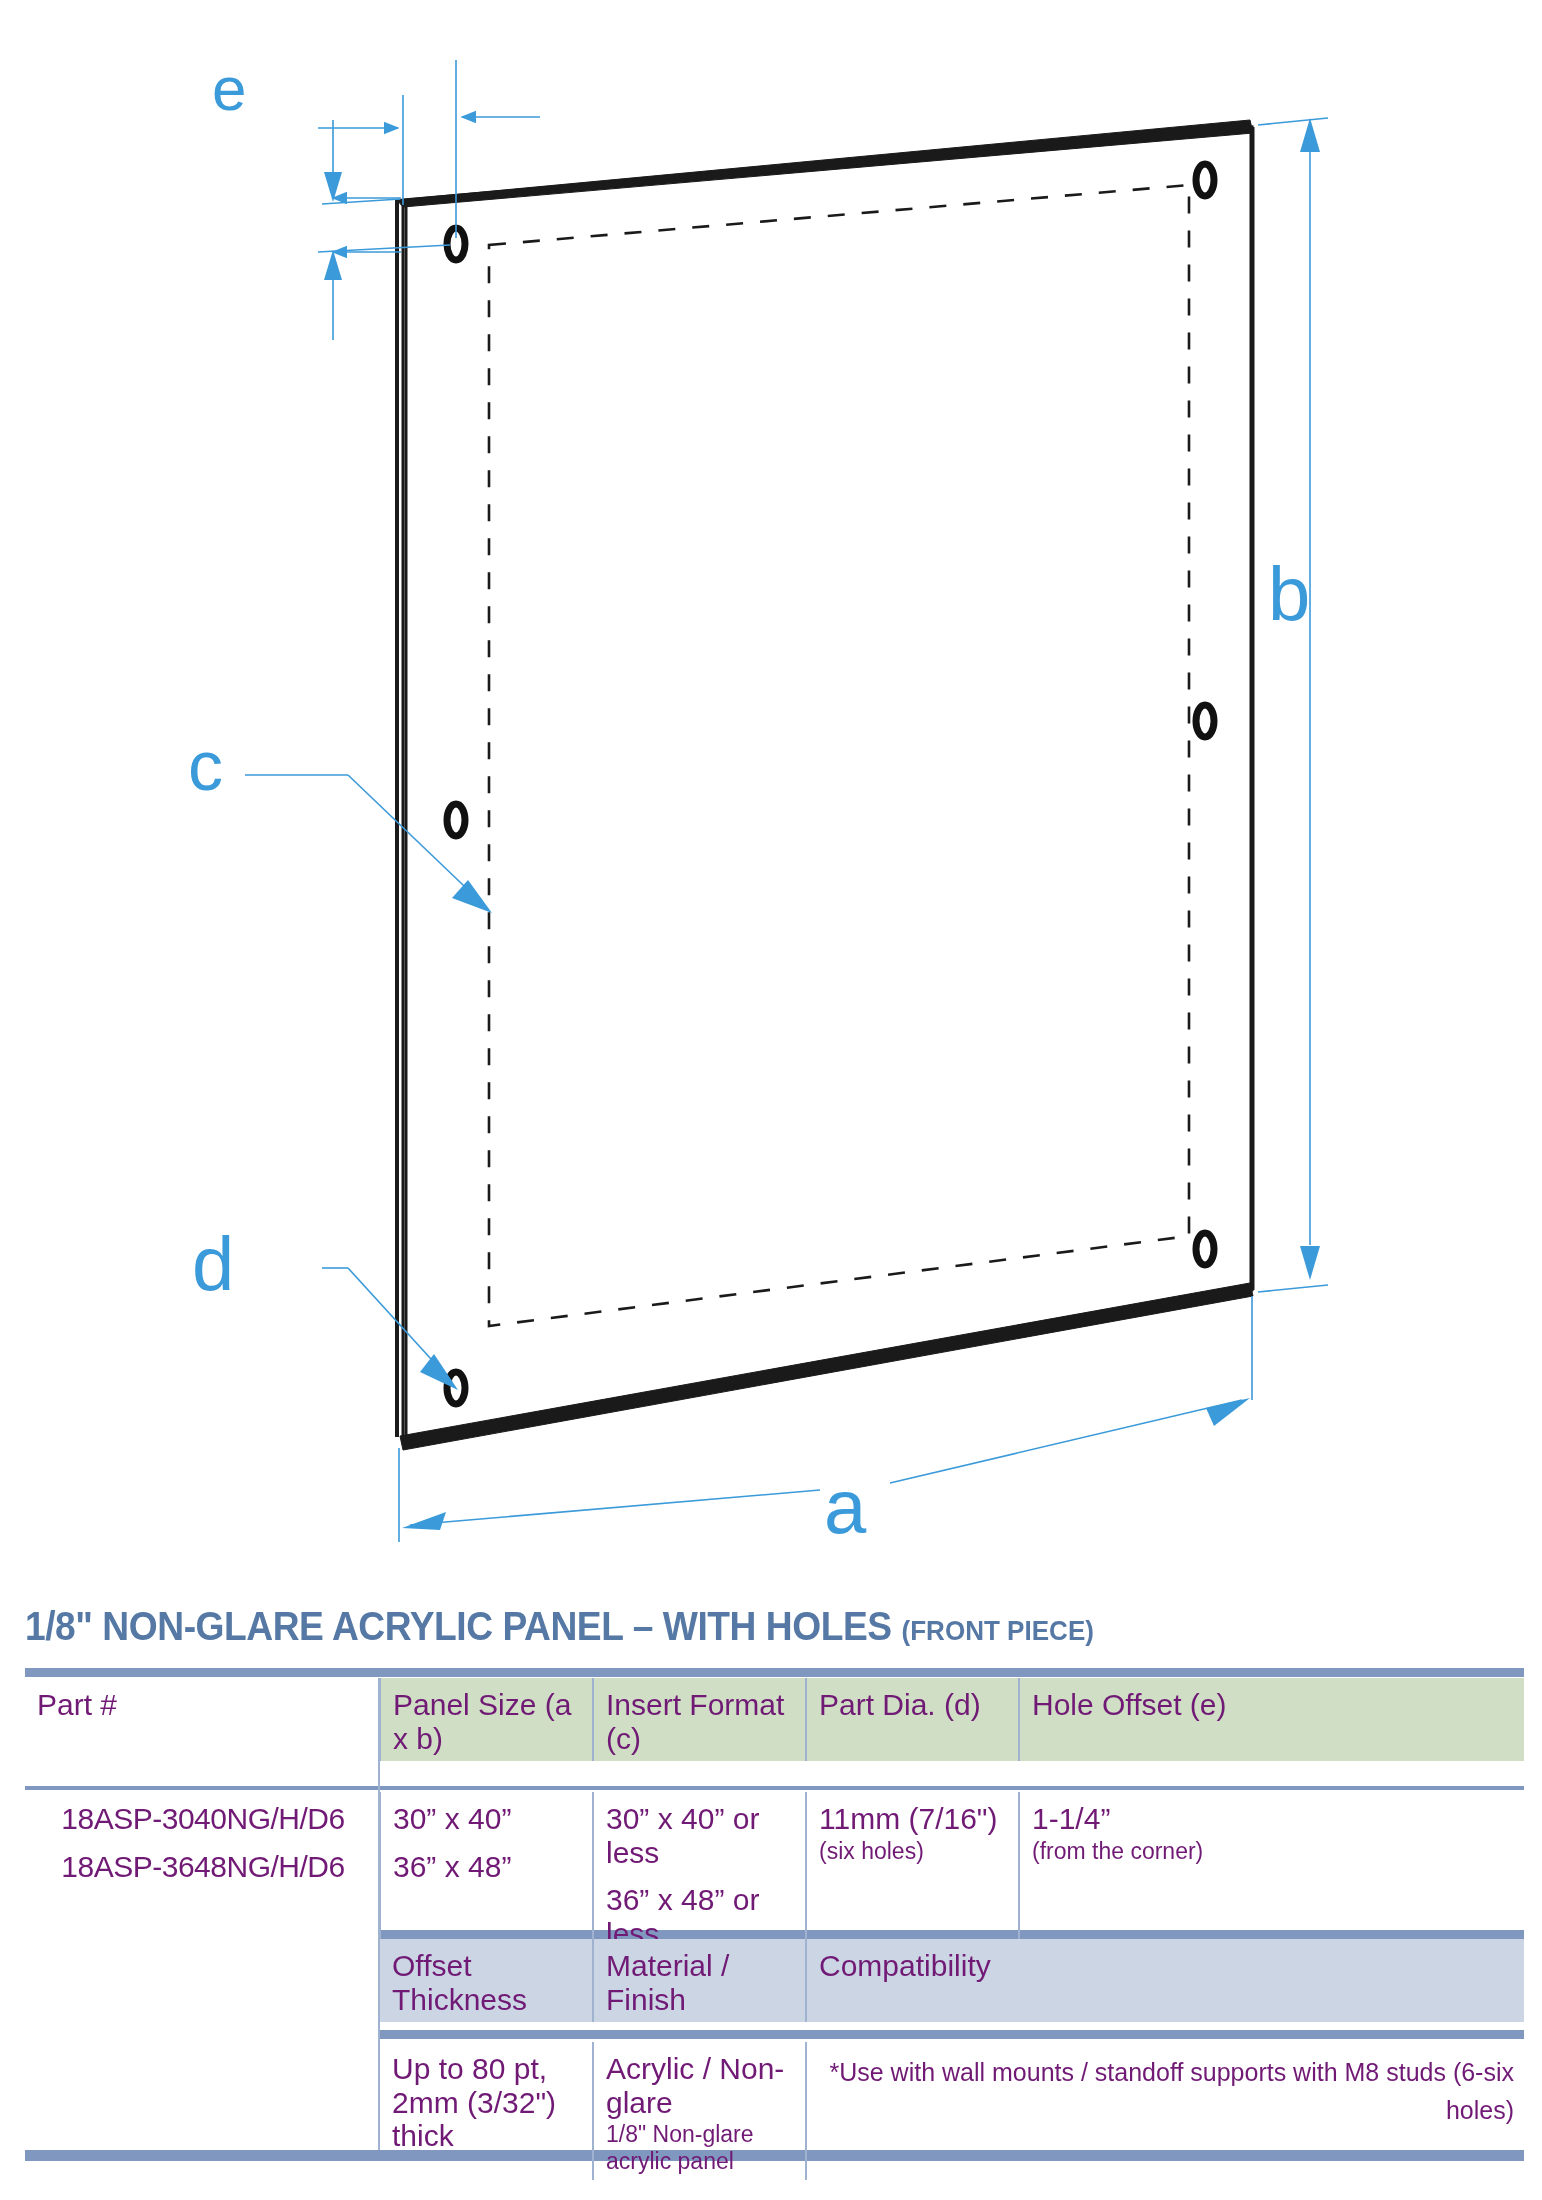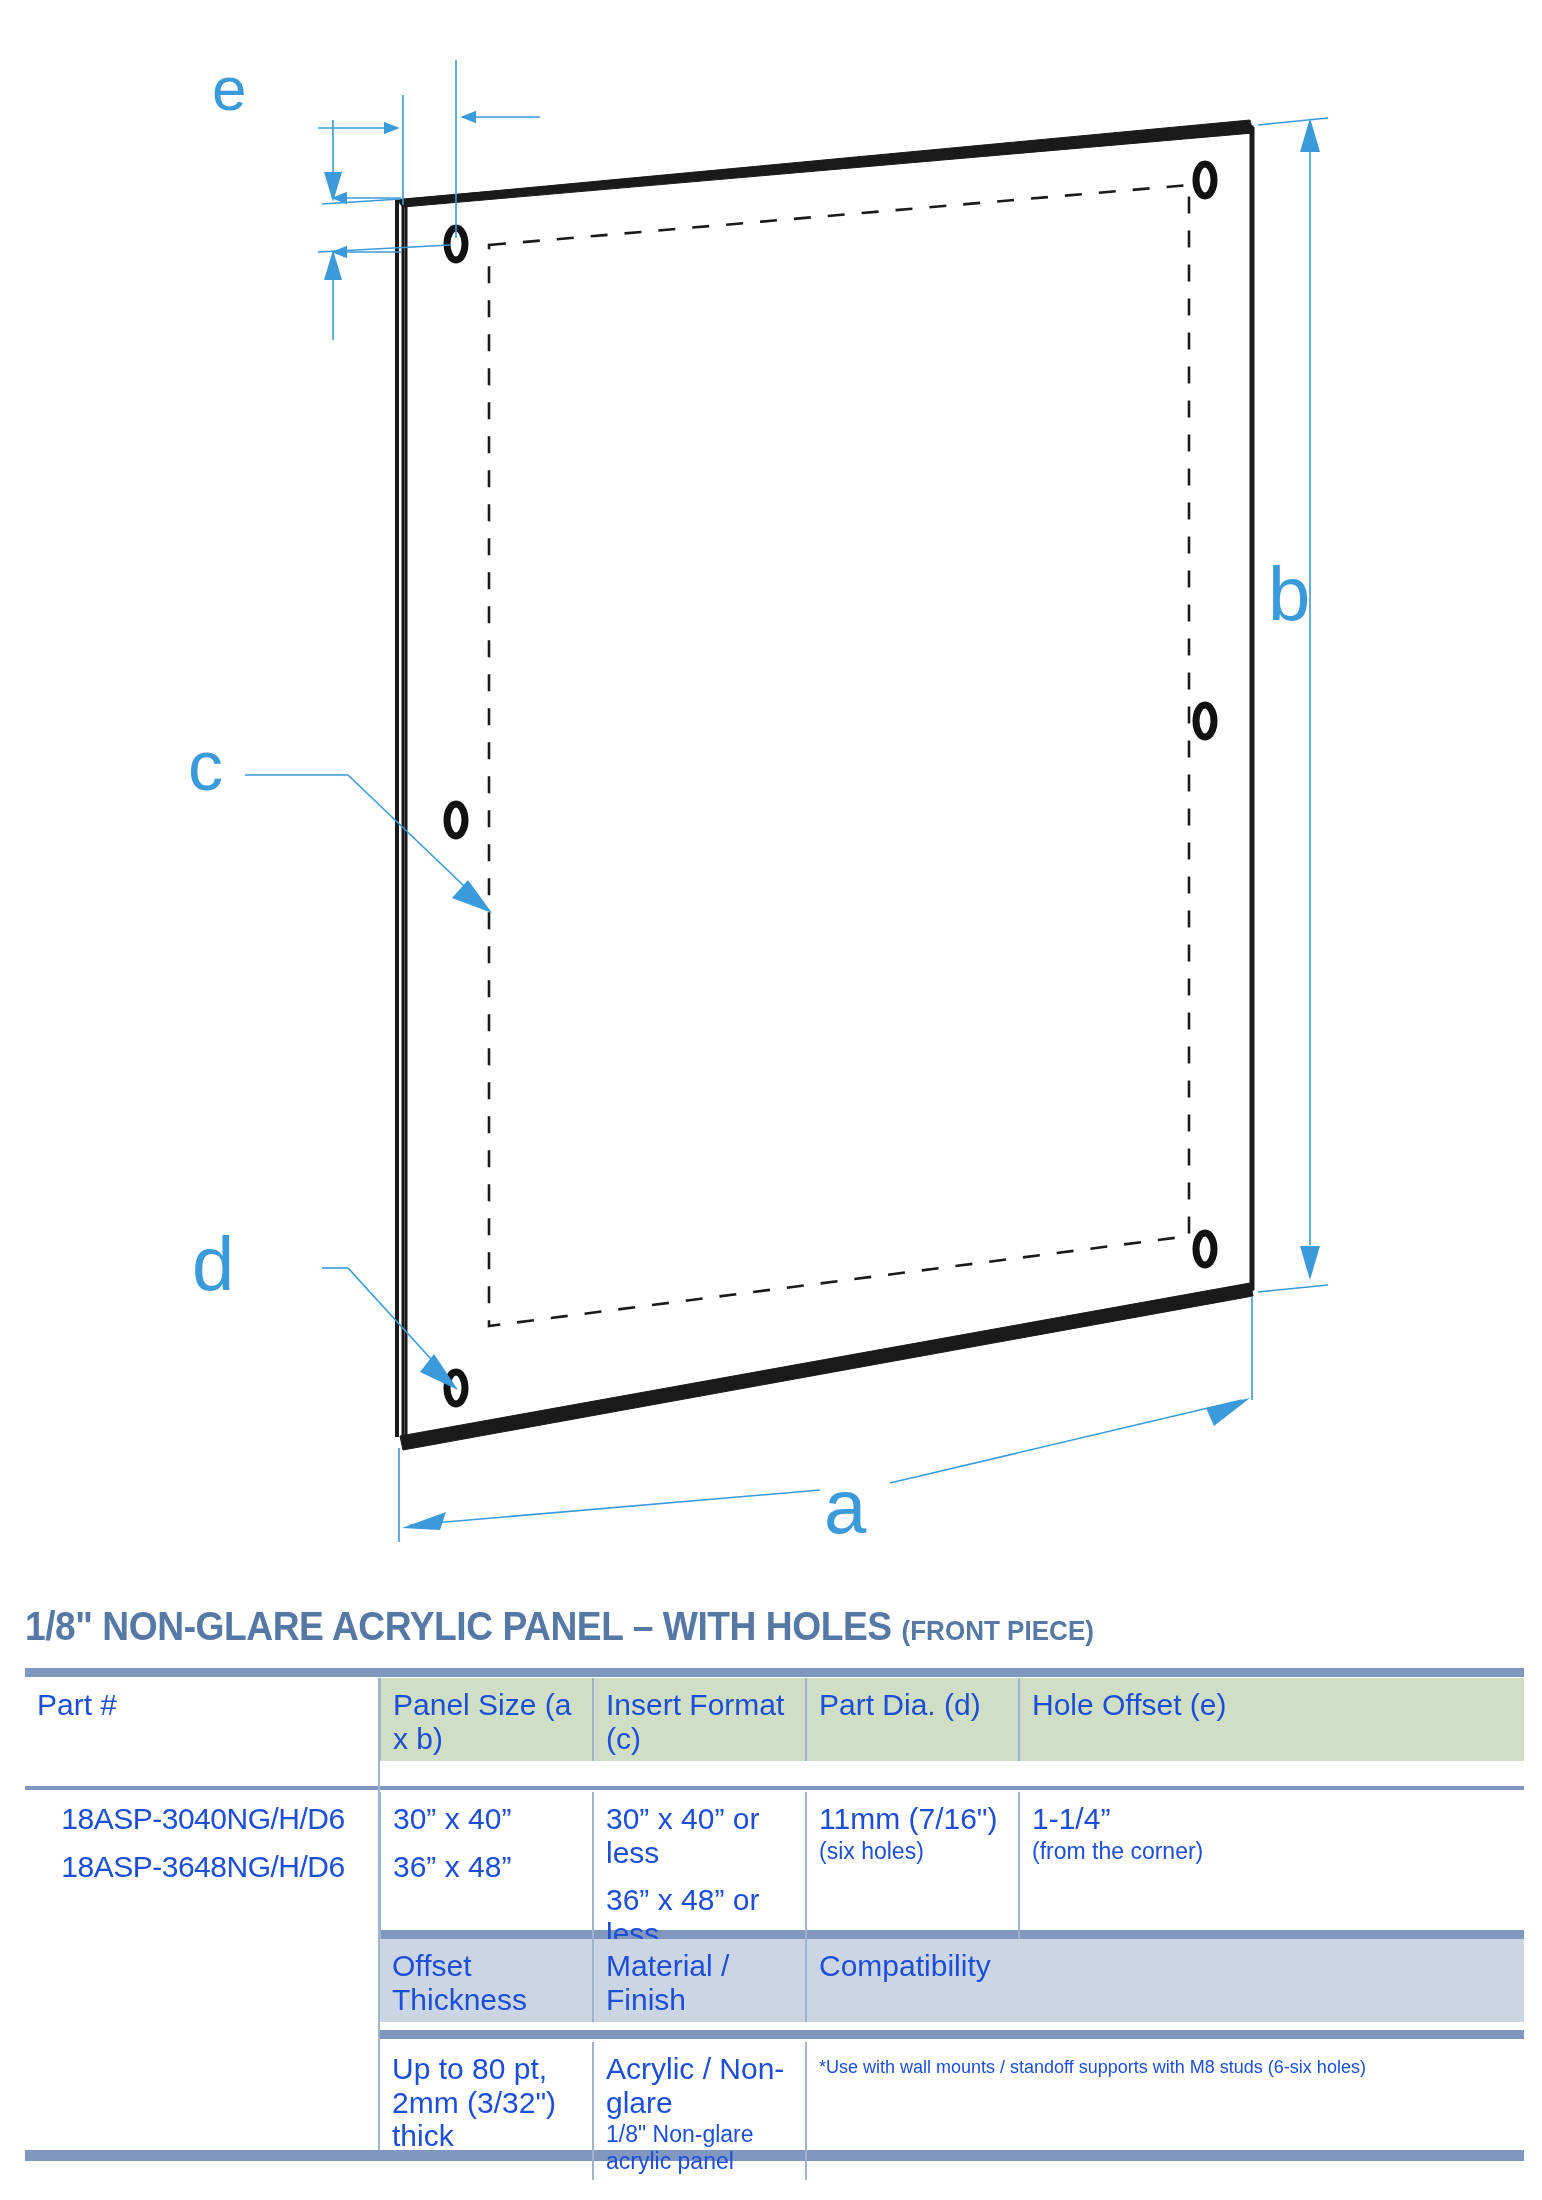--- a/index.html
+++ b/index.html
@@ -26,21 +26,21 @@
   }
   .spec-title .sub{font-size:28px;letter-spacing:0px;}
 
   
   .bluebar{position:absolute;background:#8098c0;}
   .tbl{position:absolute;border-collapse:collapse;table-layout:fixed;}
   .tbl td{
     vertical-align:top;
     padding:10px 10px 6px 12px;
     font-size:30px;
-    color:#1d4ed8;
+    color:#701a75;
     line-height:1.12;
     border-left:2px solid #9fb2d0;
     font-weight:normal;
   }
   .tbl td.nb{border-left:none;}
   .tbl td .small{font-size:23px;display:block;line-height:1.15;margin-top:2px;}
   .hdr-green td{background:#cfdec5;}
   .hdr-grey  td{background:#ccd5e4;}
   .partcell{font-weight:bold;font-size:31px;letter-spacing:-0.5px;padding-left:4px;}
   .partcell div{margin-bottom:14px;text-align:center;}
@@ -249,17 +249,17 @@
       <tr>
     <td class="nb">
       <div>Up to 80 pt,</div>
       <div>2mm (3/32") thick</div>
     </td>
     <td>
       <div>Acrylic / Non-glare</div>
       <span class="small">1/8" Non-glare acrylic panel</span>
     </td>
     <td>
-      <div class="small" style="font-size:18px;line-height:1.5;">*Use with wall mounts / standoff supports with M8 studs (6-six holes)</div>
+      <div class="small" style="font-size:25px;line-height:1.5;text-align:right;">*Use with wall mounts / standoff supports with M8 studs (6-six holes)</div>
     </td>
   </tr>
 </tbody>
   </table>
 
 </body></html>

